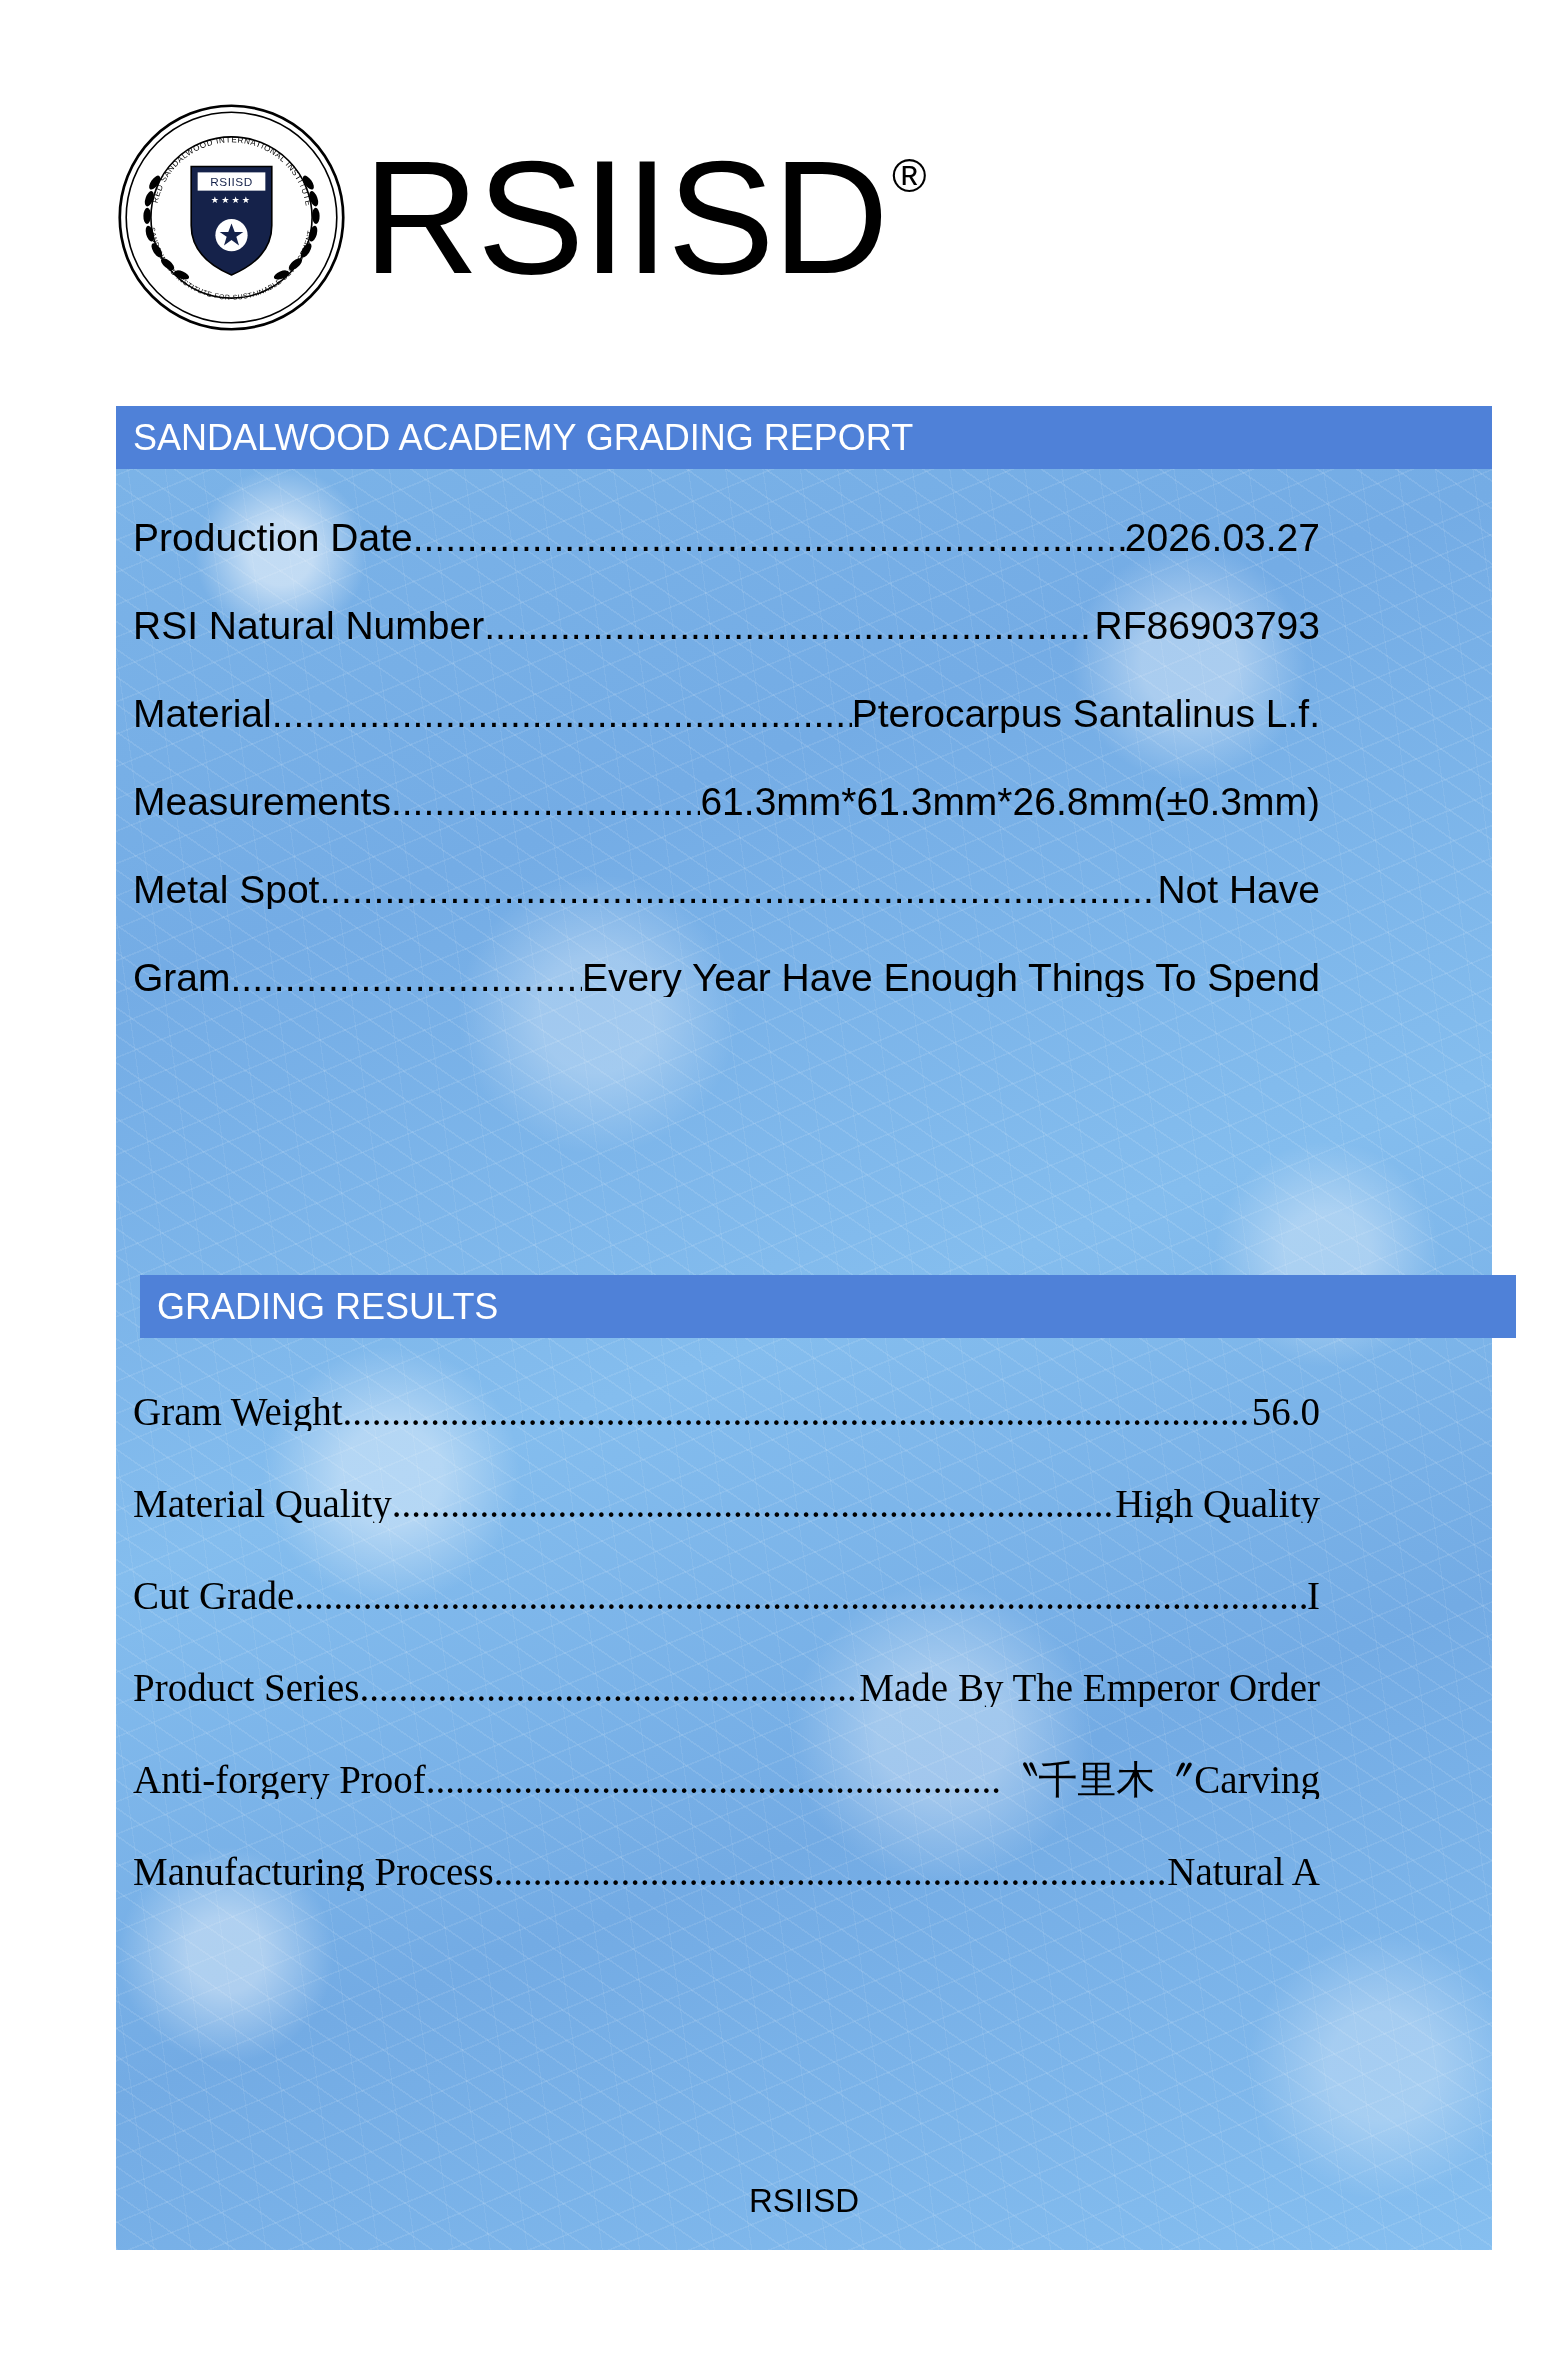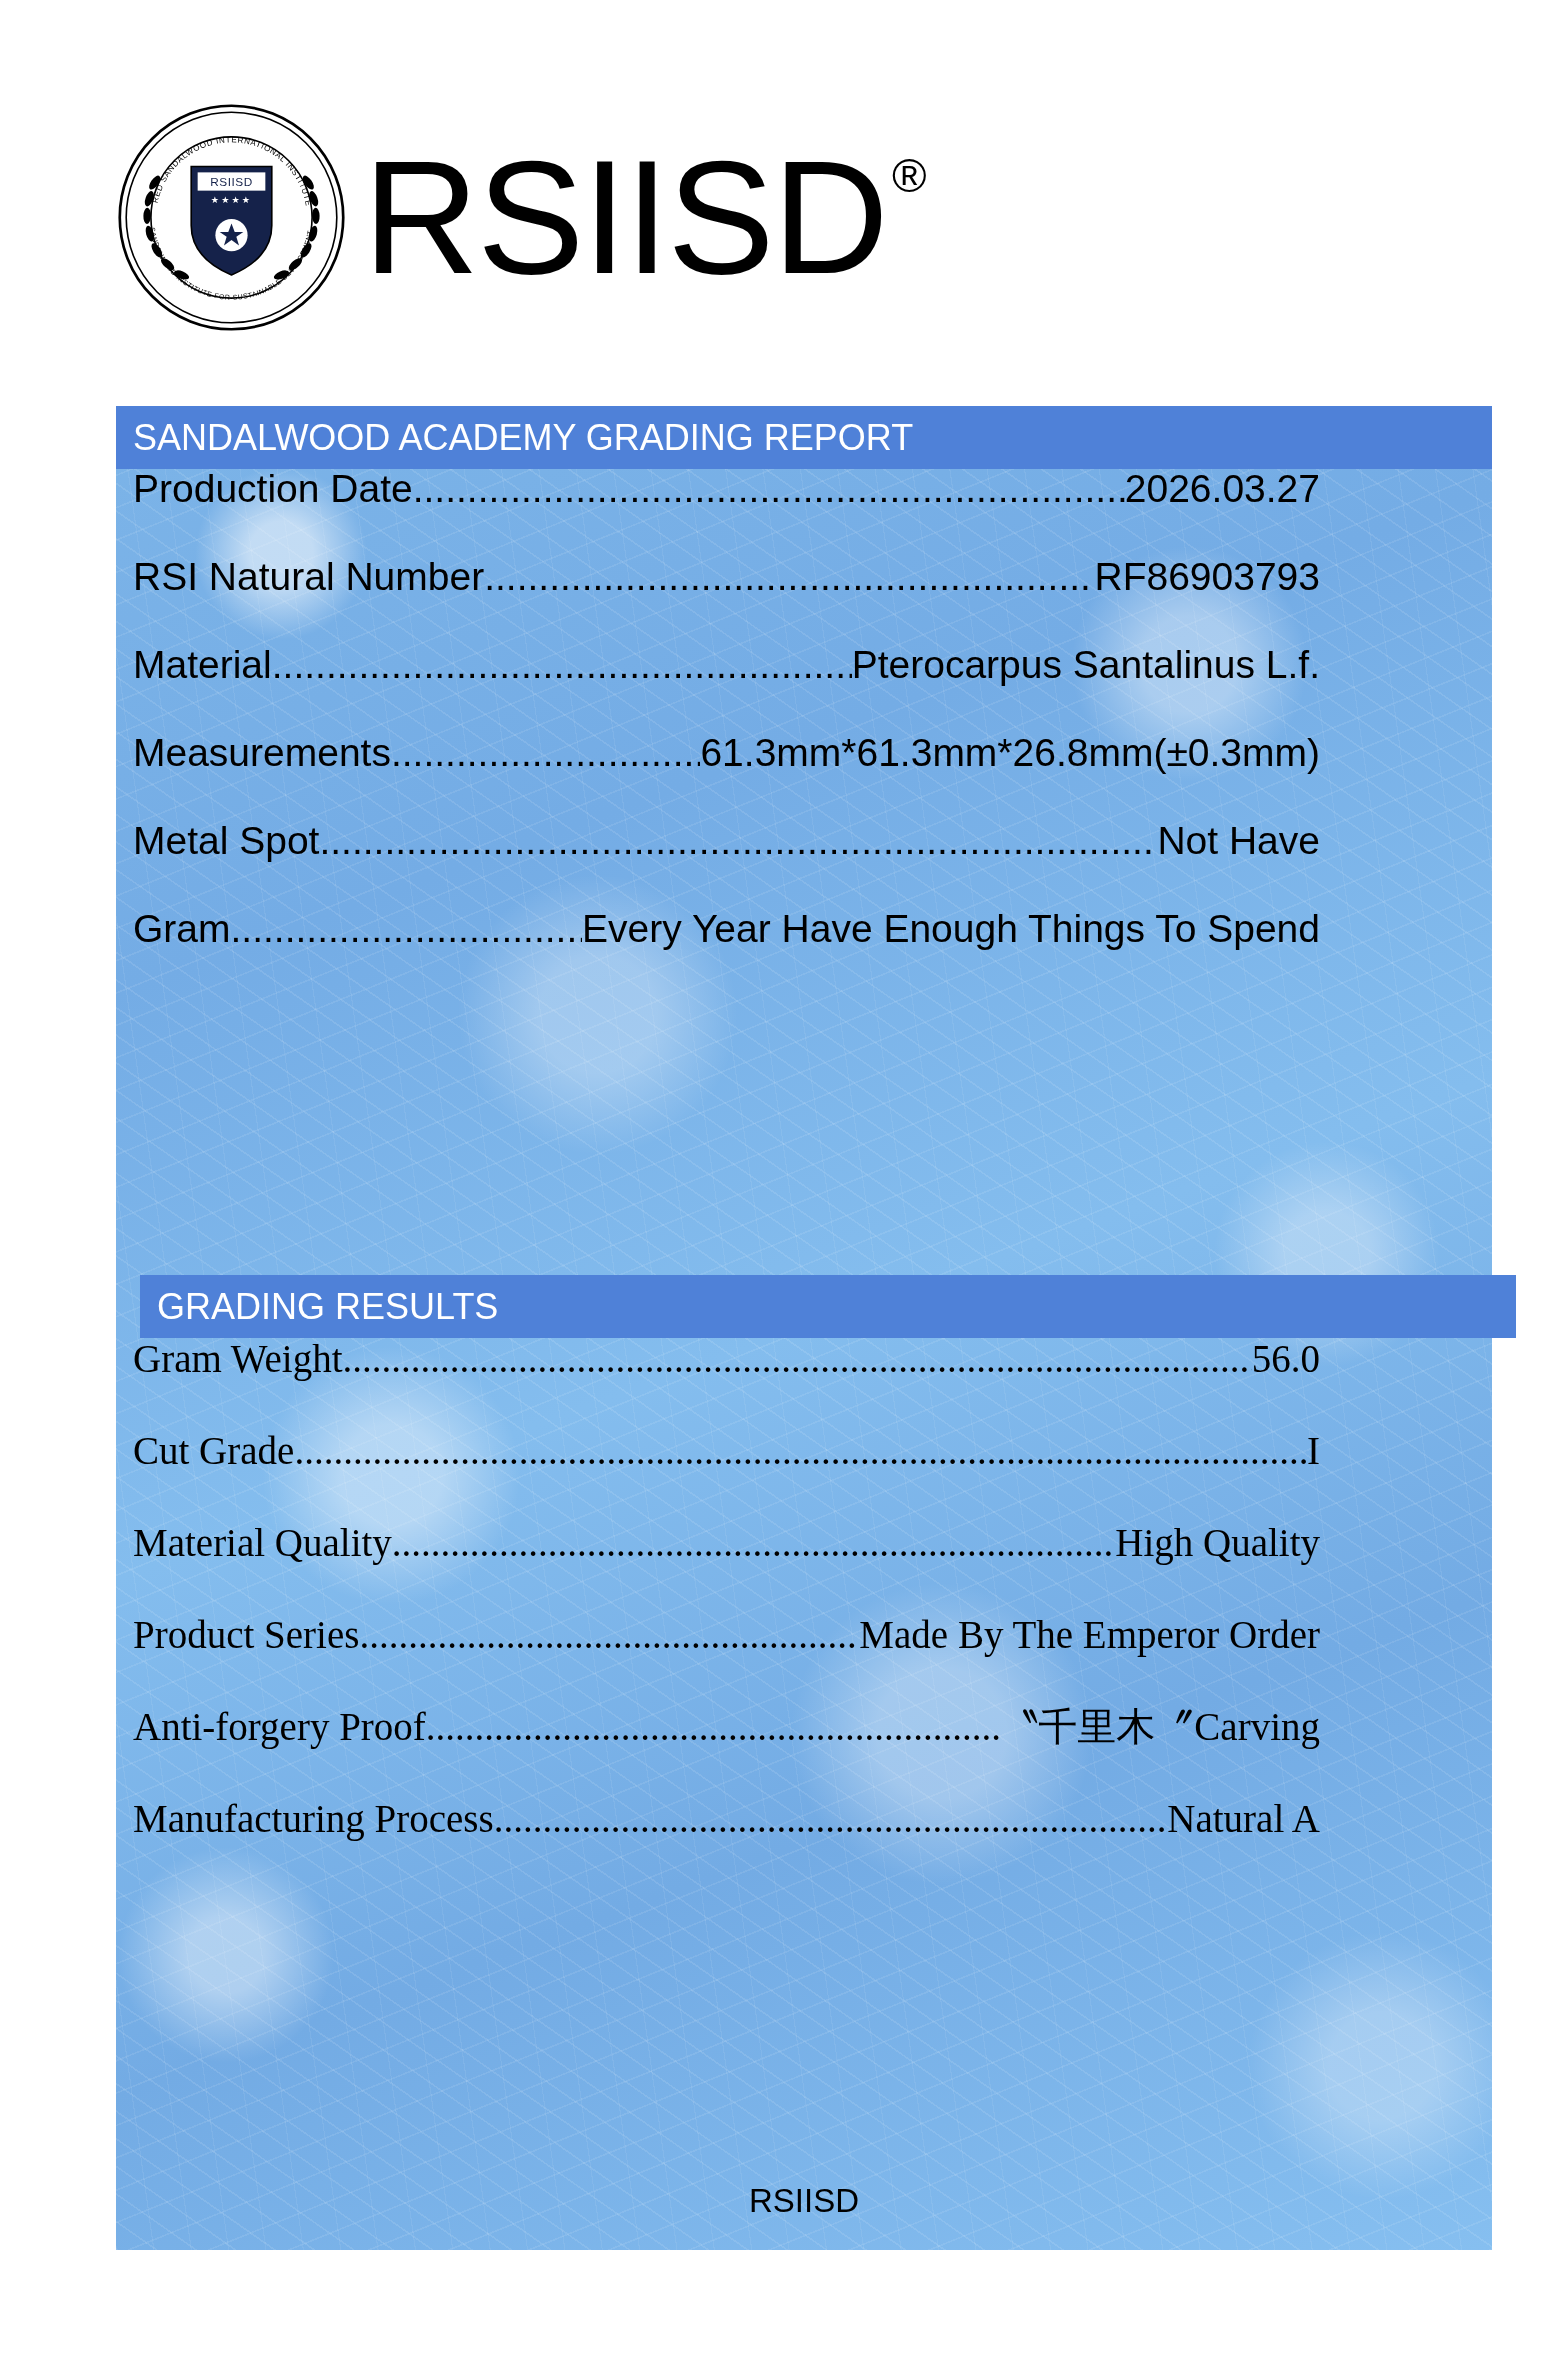--- a/index.html
+++ b/index.html
@@ -113,21 +113,21 @@
     left: 0;
     width: 1376px;
   }
 
   #rows-report { top: 63px; }
   #rows-results { top: 933px; }
 
   .row {
     position: relative;
     display: flex;
-    align-items: flex-start;
+    align-items: flex-end;
     width: 1208px;
     padding: 0 4px 0 17px;
     font-size: 39px;
     line-height: 1;
     color: #000000;
     white-space: nowrap;
     overflow: hidden;
   }
 
   #rows-report .row { height: 88px; }
@@ -272,28 +272,28 @@
       <span class="section-title">GRADING RESULTS</span>
     </div>
 
     <div class="rows" id="rows-results">
       <div class="row">
         <span class="label">Gram Weight</span>
         <span class="dots"></span>
         <span class="value">56.0</span>
       </div>
       <div class="row">
+        <span class="label">Material Quality</span>
+        <span class="dots"></span>
+        <span class="value">High Quality</span>
+      </div>
+      <div class="row">
         <span class="label">Cut Grade</span>
         <span class="dots"></span>
         <span class="value"> I</span>
-      </div>
-      <div class="row">
-        <span class="label">Material Quality</span>
-        <span class="dots"></span>
-        <span class="value">High Quality</span>
       </div>
       <div class="row">
         <span class="label">Product Series</span>
         <span class="dots"></span>
         <span class="value">Made By The Emperor Order</span>
       </div>
       <div class="row">
         <span class="label">Anti-forgery Proof</span>
         <span class="dots"></span>
         <span class="value">〝千里木〞Carving</span>

